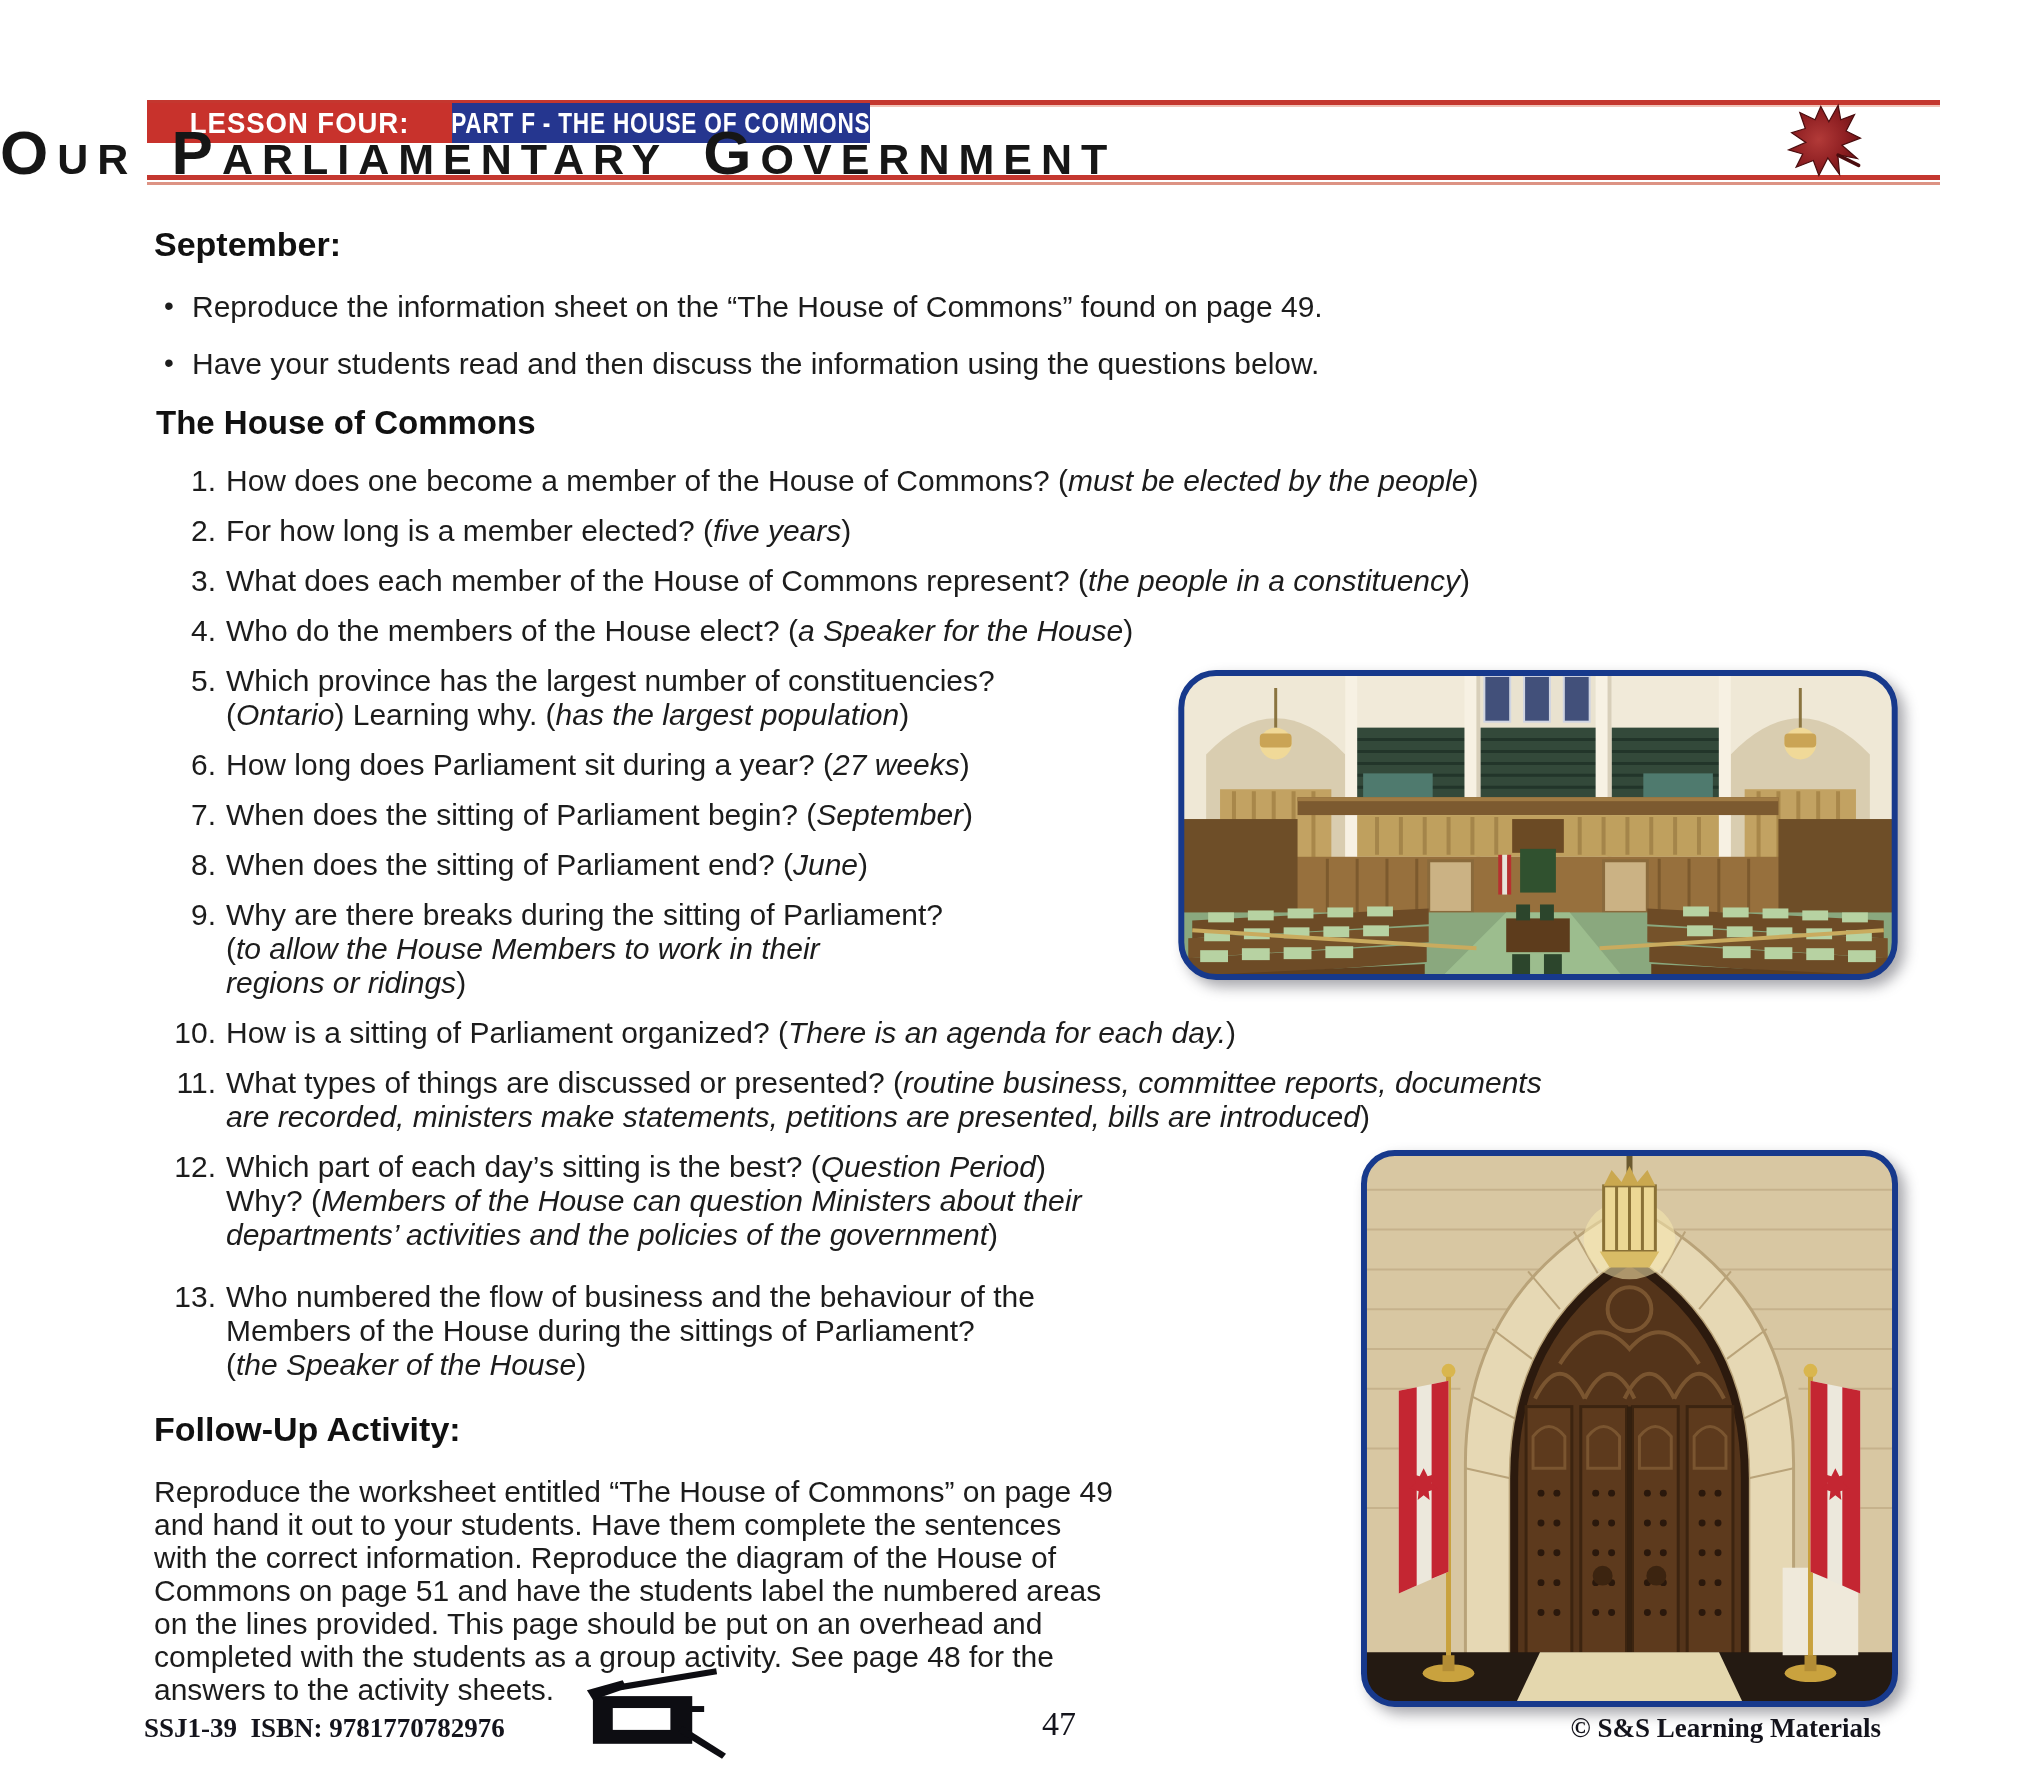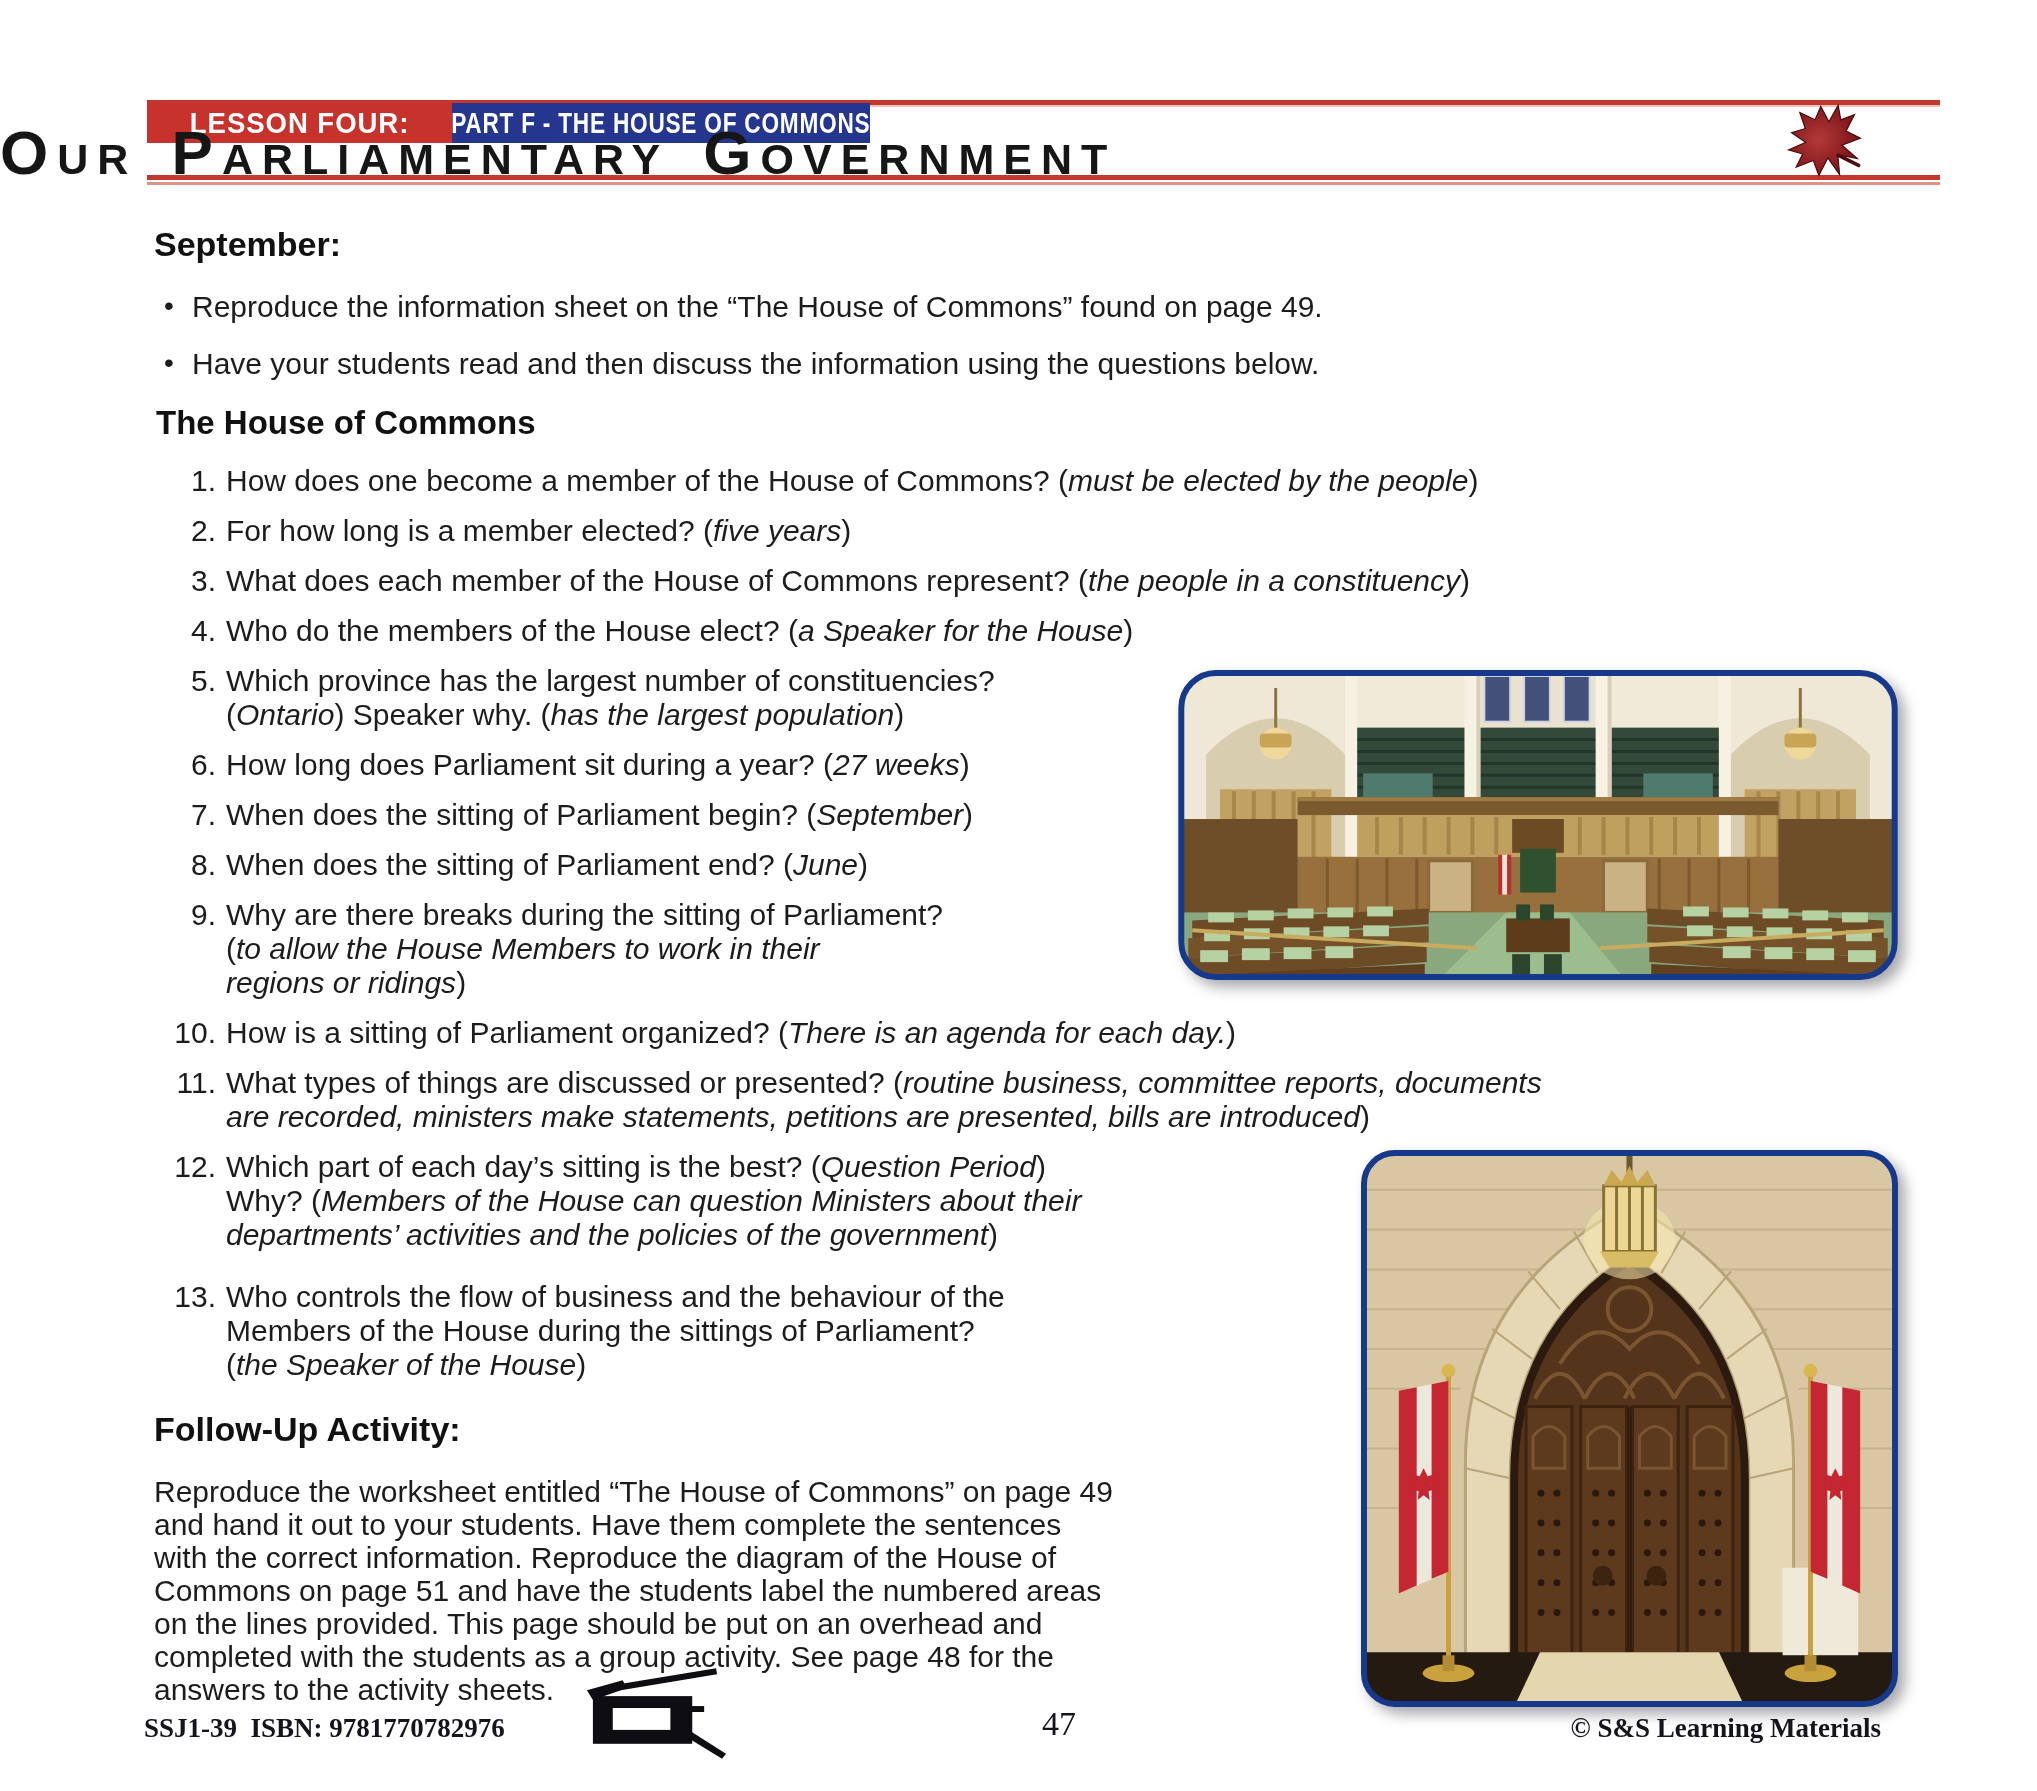--- a/index.html
+++ b/index.html
@@ -274,21 +274,21 @@
               </g>
 
             <line x1="14" y1="262" x2="300" y2="280" stroke="#c9ab5e" stroke-width="4"></line>
             <line x1="710" y1="262" x2="424" y2="280" stroke="#c9ab5e" stroke-width="4"></line>
           </g>
           <rect x="3" y="3" width="718" height="306" rx="35" fill="none" stroke="#17398c" stroke-width="6"></rect>
         </svg>
       </figure>
 
       <div class="qgroup" id="qg2">
-          <div class="question"><span class="qnum">5.</span><span class="qtext"><span>Which province has the largest number of constituencies?</span><br><span>(</span><span class="it">Ontario</span><span>) Speaker why. (</span><span class="it">has the largest population</span><span>)</span></span></div>
+          <div class="question"><span class="qnum">5.</span><span class="qtext"><span>Which province has the largest number of constituencies?</span><br><span>(</span><span class="it">Ontario</span><span>) Learning why. (</span><span class="it">has the largest population</span><span>)</span></span></div>
           <div class="question"><span class="qnum">6.</span><span class="qtext"><span>How long does Parliament sit during a year? (</span><span class="it">27 weeks</span><span>)</span></span></div>
           <div class="question"><span class="qnum">7.</span><span class="qtext"><span>When does the sitting of Parliament begin? (</span><span class="it">September</span><span>)</span></span></div>
           <div class="question"><span class="qnum">8.</span><span class="qtext"><span>When does the sitting of Parliament end? (</span><span class="it">June</span><span>)</span></span></div>
           <div class="question"><span class="qnum">9.</span><span class="qtext"><span>Why are there breaks during the sitting of Parliament?</span><br><span>(</span><span class="it">to allow the House Members to work in their</span><br><span class="it">regions or ridings</span><span>)</span></span></div>
           <div class="question"><span class="qnum">10.</span><span class="qtext"><span>How is a sitting of Parliament organized? (</span><span class="it">There is an agenda for each day.</span><span>)</span></span></div>
           <div class="question"><span class="qnum">11.</span><span class="qtext"><span>What types of things are discussed or presented? (</span><span class="it">routine business, committee reports, documents</span><br><span class="it">are recorded, ministers make statements, petitions are presented, bills are introduced</span><span>)</span></span></div>
         </div>
 
       <figure class="photo photo-door">
         <svg width="537" height="557" viewBox="0 0 540 560">
@@ -442,21 +442,21 @@
               <ellipse cx="452" cy="526" rx="26" ry="9" fill="#c9a23e"></ellipse>
               <rect x="446" y="508" width="12" height="16" fill="#b38d35"></rect>
             </g>
           </g>
           <rect x="3" y="3" width="534" height="554" rx="31" fill="none" stroke="#17398c" stroke-width="6"></rect>
         </svg>
       </figure>
 
       <div class="qgroup qgroup-3" id="qg3">
           <div class="question"><span class="qnum">12.</span><span class="qtext"><span>Which part of each day’s sitting is the best? (</span><span class="it">Question Period</span><span>)</span><br><span>Why? (</span><span class="it">Members of the House can question Ministers about their</span><br><span class="it">departments’ activities and the policies of the government</span><span>)</span></span></div>
-          <div class="question"><span class="qnum">13.</span><span class="qtext"><span>Who controls the flow of business and the behaviour of the</span><br><span>Members of the House during the sittings of Parliament?</span><br><span>(</span><span class="it">the Speaker of the House</span><span>)</span></span></div>
+          <div class="question"><span class="qnum">13.</span><span class="qtext"><span>Who numbered the flow of business and the behaviour of the</span><br><span>Members of the House during the sittings of Parliament?</span><br><span>(</span><span class="it">the Speaker of the House</span><span>)</span></span></div>
         </div>
     </div>
 
     <h2 class="sect followup-h">Follow-Up Activity:</h2>
     <p class="followup-p">Reproduce the worksheet entitled “The House of Commons” on page 49
 and hand it out to your students.  Have them complete the sentences
 with the correct information. Reproduce the diagram of the House of
 Commons on page 51 and have the students label the numbered areas
 on the lines provided. This page should be put on an overhead and
 completed with the students as a group activity. See page 48 for the

